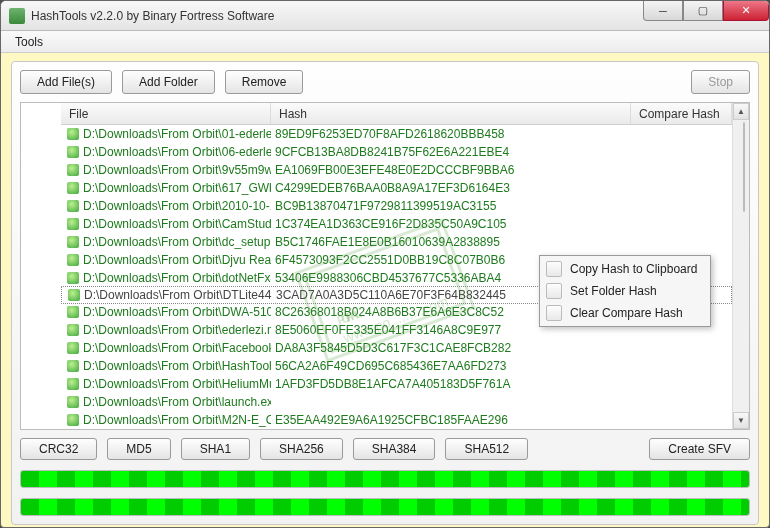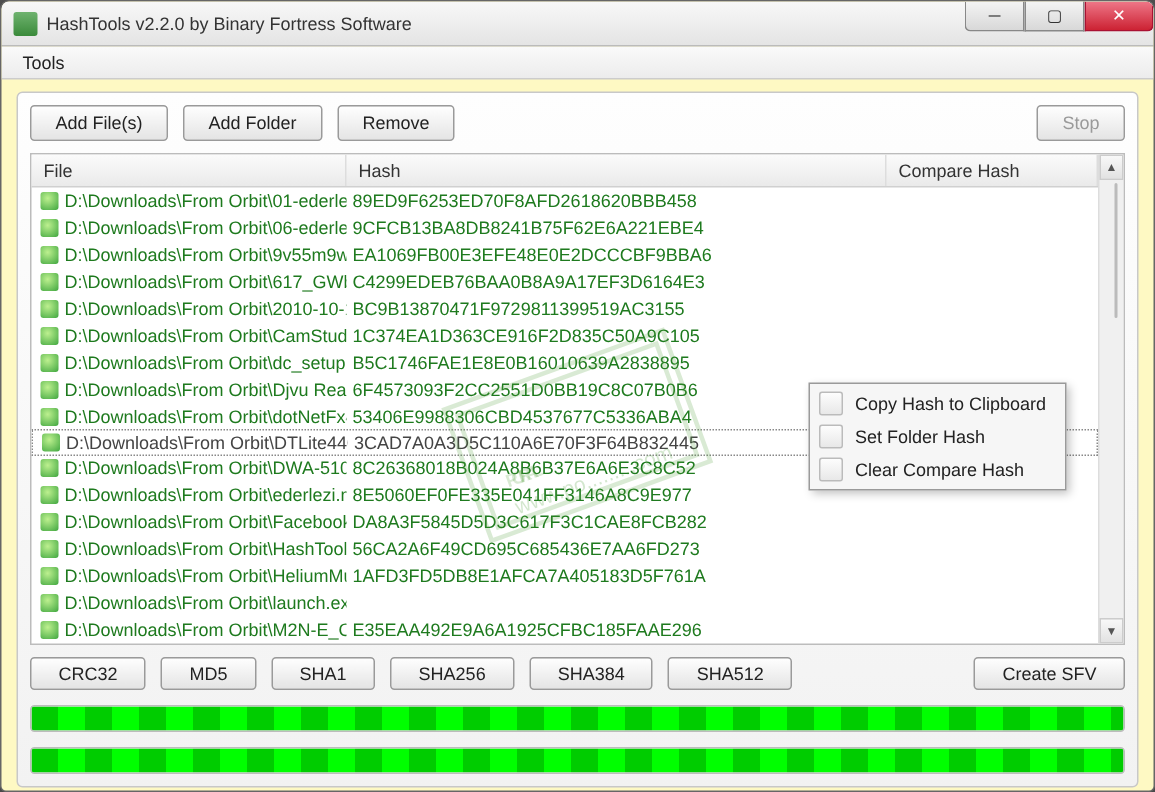--- a/index.html
+++ b/index.html
@@ -14,21 +14,21 @@
   .winbtn.min { border-radius:0 0 0 4px;}
   .menubar { height:22px; background:linear-gradient(#fafafa,#ececec); border-bottom:1px solid #ccc; padding-left:8px; display:flex; align-items:center; color:#222;}
   .menubar span{padding:2px 6px;}
   .client { padding:8px 10px; display:flex; flex-direction:column; height:calc(100% - 52px); }
   .panel { border:1px solid #c8c8c8; border-radius:4px; padding:8px; background:linear-gradient(#fefefe,#f2f2f2); flex:1; display:flex; flex-direction:column; gap:8px;}
   .btnrow { display:flex; gap:10px; align-items:center;}
   .btn { height:24px; padding:0 16px; border:1px solid #9a9a9a; border-radius:3px; background:linear-gradient(#fefefe,#e4e4e4); color:#222; display:inline-flex; align-items:center; justify-content:center; cursor:default;}
   .btn.disabled{ color:#9a9a9a; }
   .btn.small{height:22px;padding:0 18px;}
   .listwrap{ flex:1; border:1px solid #bcbcbc; background:#fff; display:flex; position:relative; overflow:hidden;}
-  .list { flex:1; overflow:hidden; }
+  .list { flex:1; overflow:hidden;margin-left:40px; }
   .headerrow, .row { display:grid; grid-template-columns: 210px 360px 1fr; align-items:center; height:18px; }
   .headerrow { background:linear-gradient(#fbfbfb,#eaeaea); border-bottom:1px solid #d0d0d0; height:22px; color:#333; }
   .headerrow .cell { padding:0 8px; border-right:1px solid #ddd; height:100%; display:flex; align-items:center;}
   .row { color:#1e7a1e; white-space:nowrap; overflow:hidden;}
   .row .cell { padding:0 4px; overflow:hidden; text-overflow:ellipsis;}
   .row .cell.file { display:flex; align-items:center; gap:4px; padding-left:6px;}
   .fileico { width:12px; height:12px; background:radial-gradient(circle at 40% 35%, #bdf08f, #3fa63f); border-radius:2px; flex-shrink:0;}
   .row.selected { background:#fff; color:#444; border:1px dotted #888; margin:-1px 0;}
   .scrollbar { width:17px; background:#f0f0f0; border-left:1px solid #ddd; display:flex; flex-direction:column; align-items:center;}
   .sbbtn{width:100%;height:17px;background:linear-gradient(#f8f8f8,#e2e2e2);border:1px solid #ccc;display:flex;align-items:center;justify-content:center;font-size:8px;color:#555;}

